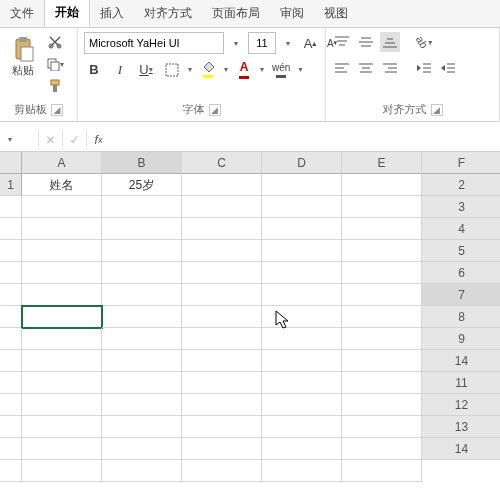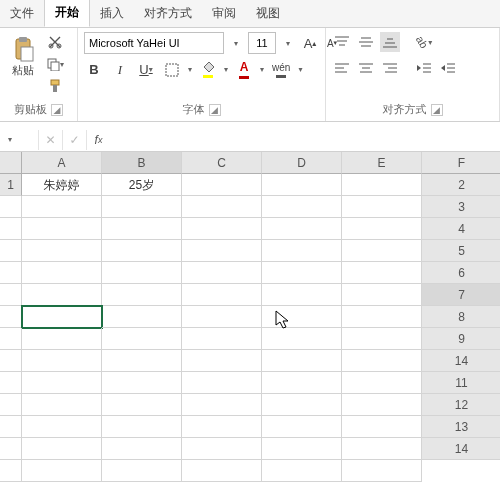--- a/index.html
+++ b/index.html
@@ -47,20 +47,21 @@
   .cursor{position:absolute;left:275px;top:310px;pointer-events:none;}
 </style>
 </head>
 <body>
 
 <div class="tabs" id="tabstrip">
     <div class="tab">文件</div>
     <div class="tab active">开始</div>
     <div class="tab">插入</div>
     <div class="tab">对齐方式</div>
+    <div class="tab">页面布局</div>
     <div class="tab">审阅</div>
     <div class="tab">视图</div>
   </div>
 
 <div class="ribbon">
 
   <div class="group" style="width:78px">
     <div class="gbody">
       <div class="col" style="align-items:flex-end">
         <div class="btn" style="flex-direction:column;height:50px;width:34px">
@@ -238,21 +239,21 @@
 
 <div class="grid" id="grid">
     <div class="corner"></div>
     <div class="colh">A</div>
     <div class="colh sel">B</div>
     <div class="colh">C</div>
     <div class="colh">D</div>
     <div class="colh">E</div>
     <div class="colh">F</div>
     <div class="rowh">1</div>
-    <div class="cell">朱婷婷</div>
+    <div class="cell">姓名</div>
     <div class="cell">25岁</div>
     <div class="cell"></div>
     <div class="cell"></div>
     <div class="cell"></div>
     <div class="rowh">2</div>
     <div class="cell"></div>
     <div class="cell"></div>
     <div class="cell"></div>
     <div class="cell"></div>
     <div class="cell"></div>

